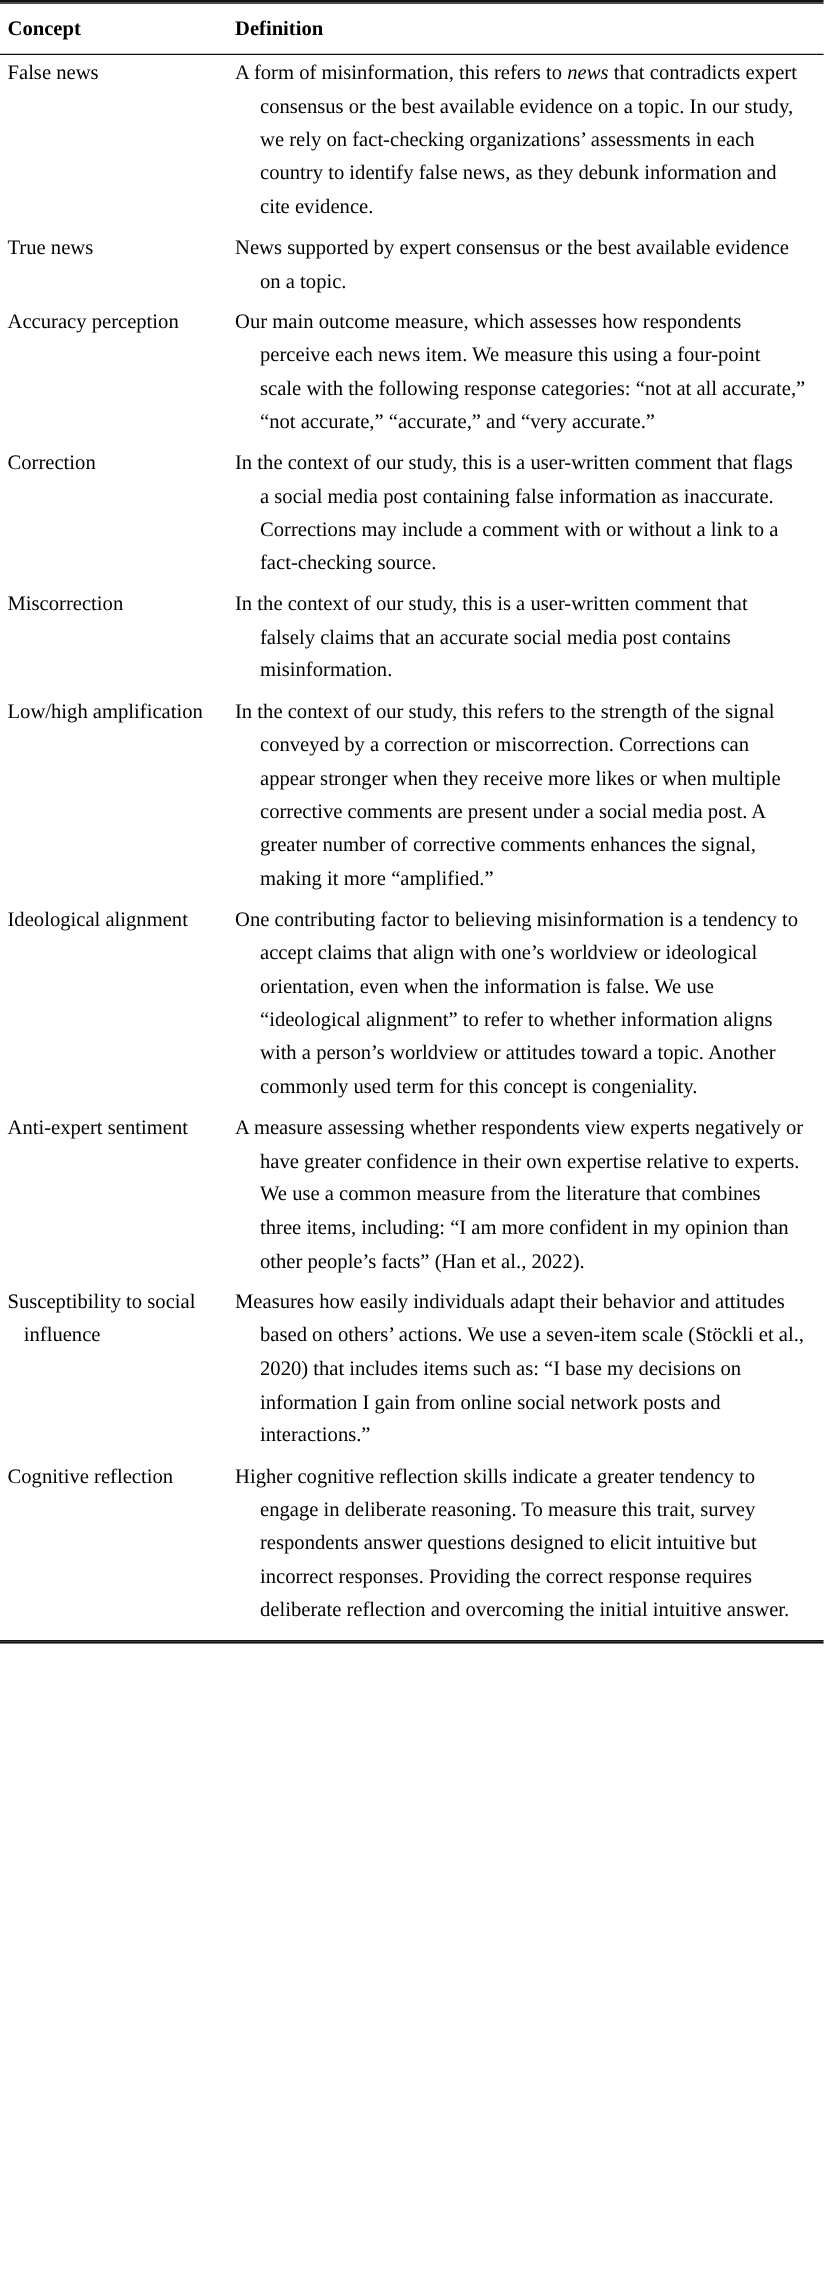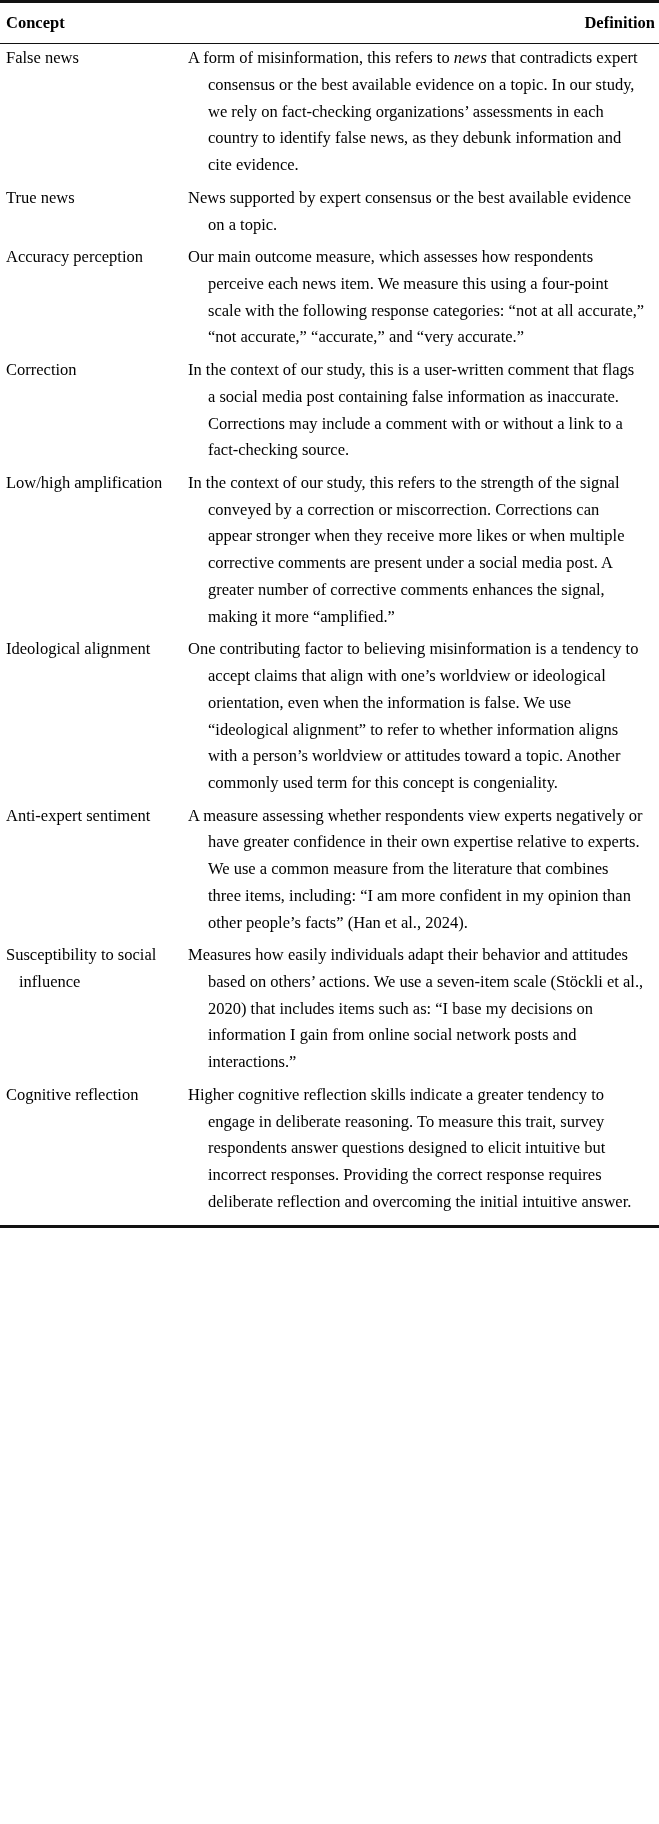--- a/index.html
+++ b/index.html
@@ -55,21 +55,20 @@
     text-align: left;
     font-weight: bold;
     font-size: 16.5px;
     line-height: 1.35;
     padding: 9px 4px 9px 6px;
     vertical-align: bottom;
     border: none;
   }
   th.head-cell.definition {
     padding-left: 0;
-    text-align: right;
   }
 
   td.concept-cell {
     vertical-align: top;
     font-size: 16.5px;
     line-height: 1.62;
     padding: 0 6px 0 6px;
     text-indent: -13px;
     padding-left: 19px;
     border: none;
@@ -138,30 +137,34 @@
         </tr>
         <tr class="body-row">
           <td class="concept-cell">Accuracy perception</td>
           <td class="definition-cell">Our main outcome measure, which assesses how respondents perceive each news item. We measure this using a four-point scale with the following response categories: “not at all accurate,” “not accurate,” “accurate,” and “very accurate.”</td>
         </tr>
         <tr class="body-row">
           <td class="concept-cell">Correction</td>
           <td class="definition-cell">In the context of our study, this is a user-written comment that flags a social media post containing false information as inaccurate. Corrections may include a comment with or without a link to a fact-checking source.</td>
         </tr>
         <tr class="body-row">
+          <td class="concept-cell">Miscorrection</td>
+          <td class="definition-cell">In the context of our study, this is a user-written comment that falsely claims that an accurate social media post contains misinformation.</td>
+        </tr>
+        <tr class="body-row">
           <td class="concept-cell">Low/high amplification</td>
           <td class="definition-cell">In the context of our study, this refers to the strength of the signal conveyed by a correction or miscorrection. Corrections can appear stronger when they receive more likes or when multiple corrective comments are present under a social media post. A greater number of corrective comments enhances the signal, making it more “amplified.”</td>
         </tr>
         <tr class="body-row">
           <td class="concept-cell">Ideological alignment</td>
           <td class="definition-cell">One contributing factor to believing misinformation is a tendency to accept claims that align with one’s worldview or ideological orientation, even when the information is false. We use “ideological alignment” to refer to whether information aligns with a person’s worldview or attitudes toward a topic. Another commonly used term for this concept is congeniality.</td>
         </tr>
         <tr class="body-row">
           <td class="concept-cell">Anti-expert sentiment</td>
-          <td class="definition-cell">A measure assessing whether respondents view experts negatively or have greater confidence in their own expertise relative to experts. We use a common measure from the literature that combines three items, including: “I am more confident in my opinion than other people’s facts” (Han et al., 2024).</td>
+          <td class="definition-cell">A measure assessing whether respondents view experts negatively or have greater confidence in their own expertise relative to experts. We use a common measure from the literature that combines three items, including: “I am more confident in my opinion than other people’s facts” (Han et al., 2022).</td>
         </tr>
         <tr class="body-row">
           <td class="concept-cell">Susceptibility to social influence</td>
           <td class="definition-cell">Measures how easily individuals adapt their behavior and attitudes based on others’ actions. We use a seven-item scale (Stöckli et al., 2020) that includes items such as: “I base my decisions on information I gain from online social network posts and interactions.”</td>
         </tr>
         <tr class="body-row last">
           <td class="concept-cell">Cognitive reflection</td>
           <td class="definition-cell">Higher cognitive reflection skills indicate a greater tendency to engage in deliberate reasoning. To measure this trait, survey respondents answer questions designed to elicit intuitive but incorrect responses. Providing the correct response requires deliberate reflection and overcoming the initial intuitive answer.</td>
         </tr>
       </tbody>

